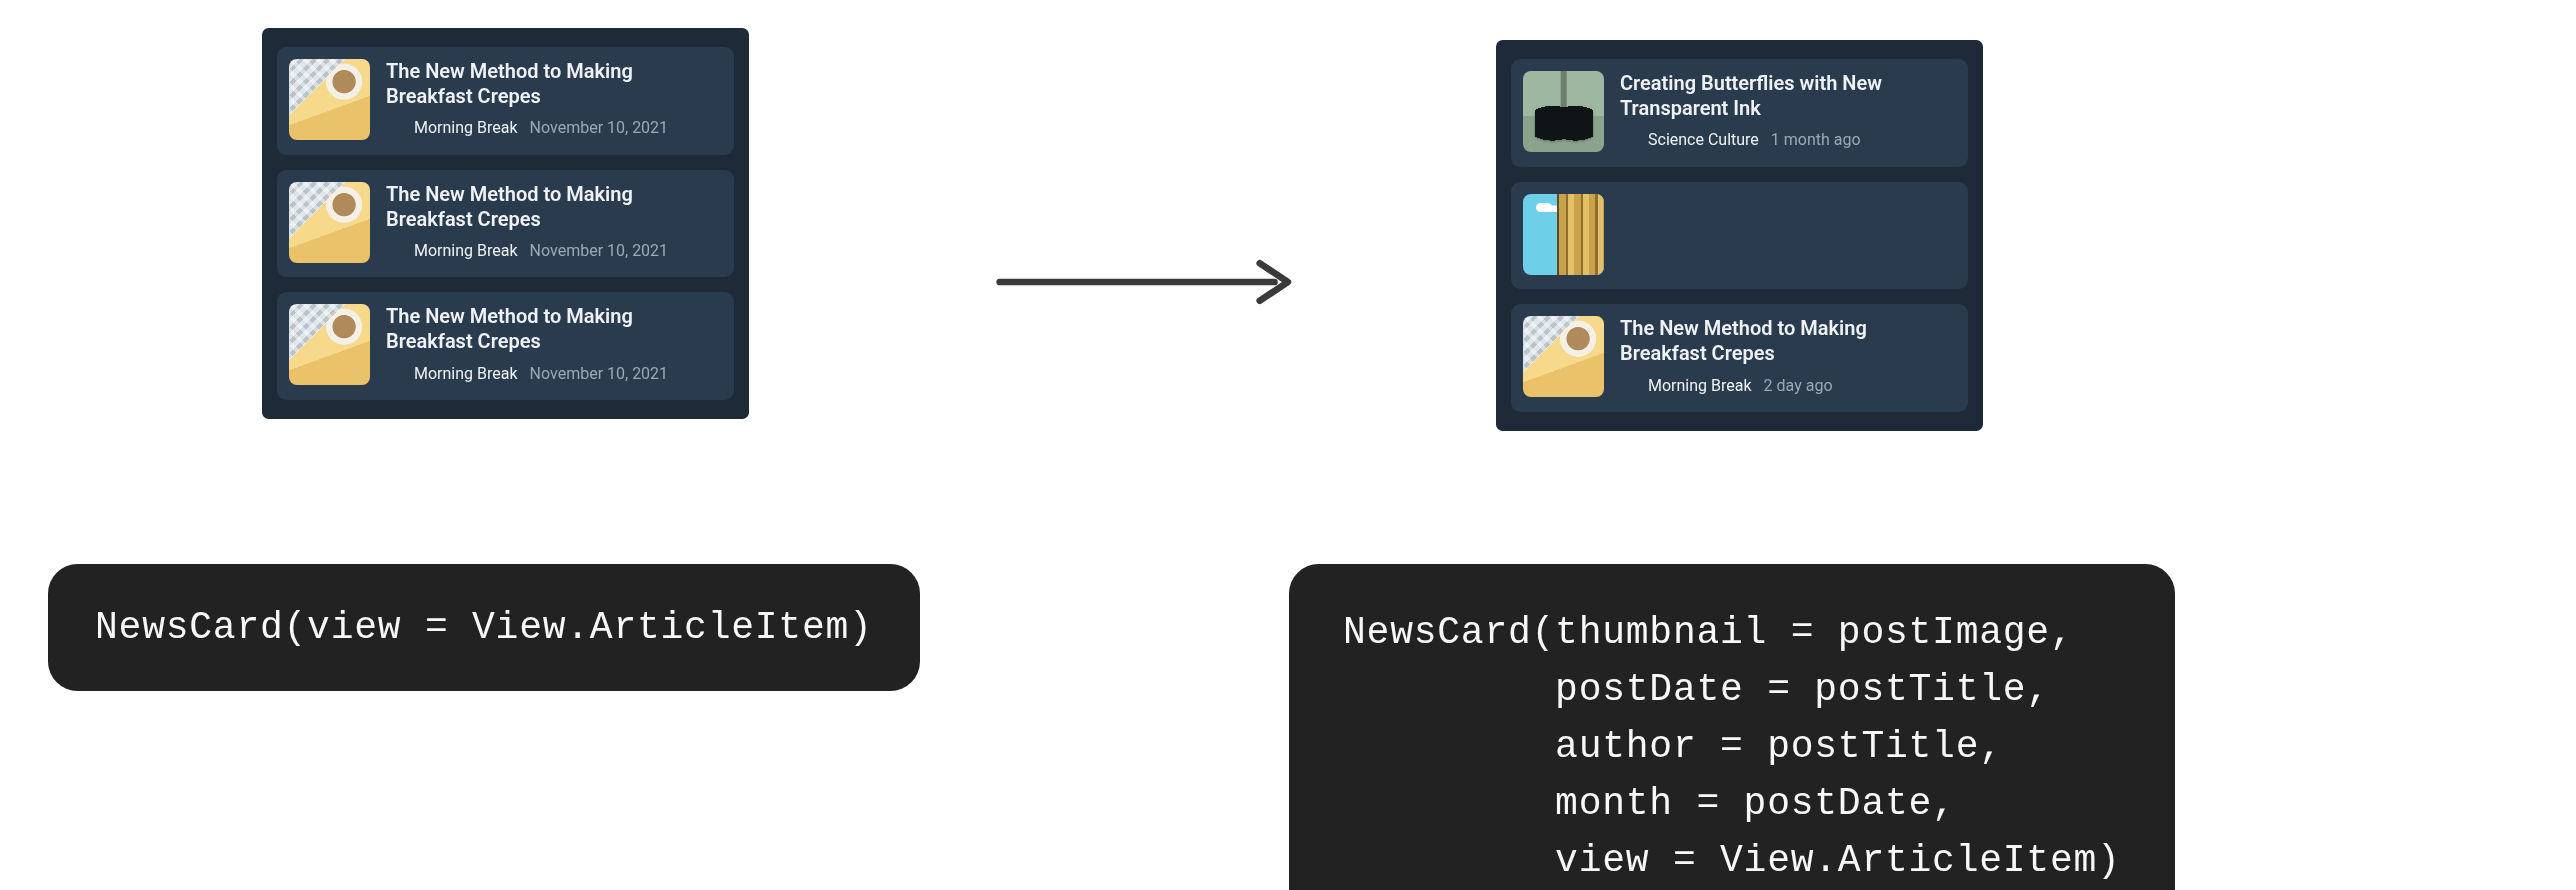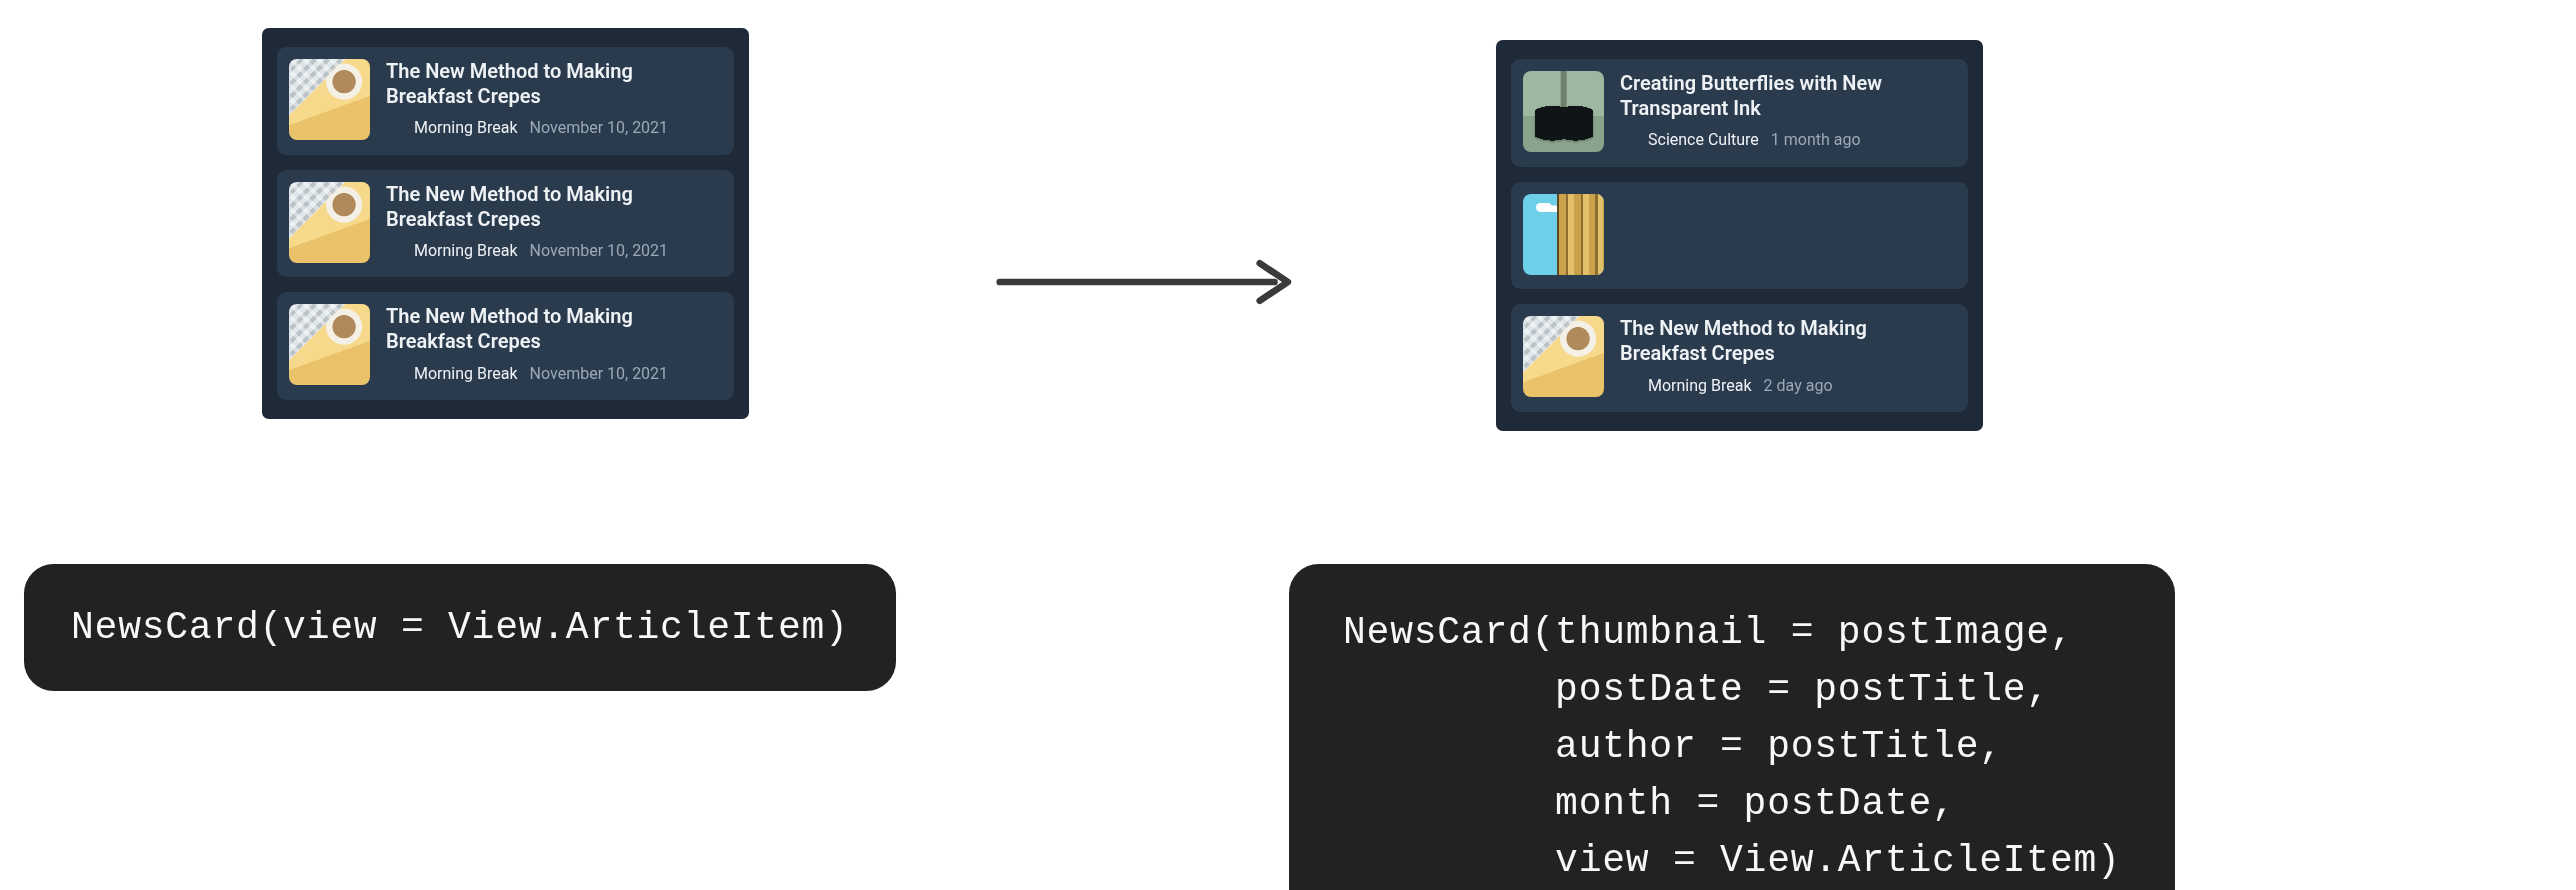--- a/index.html
+++ b/index.html
@@ -147,21 +147,21 @@
   .arrow{
     display:flex;
     align-items:center;
   }
   .arrow svg{display:block;}
 
   
   .pos-left-panel {position:absolute; left:262px;  top:28px;}
   .pos-right-panel{position:absolute; left:1496px; top:40px;}
   .pos-arrow      {position:absolute; left:993px; top:255px;}
-  .pos-left-code  {position:absolute; left:24px;   top:564px;padding-left:47px;}
+  .pos-left-code  {position:absolute; left:48px;   top:564px;padding-left:47px;}
   .pos-right-code {position:absolute; left:1289px; top:564px;}
 </style>
 </head>
 <body>
 
 <div class="canvas">
 
   <div class="news-panel pos-left-panel">
     <div class="news-card">
       <div class="thumb thumb-crepes"></div>

